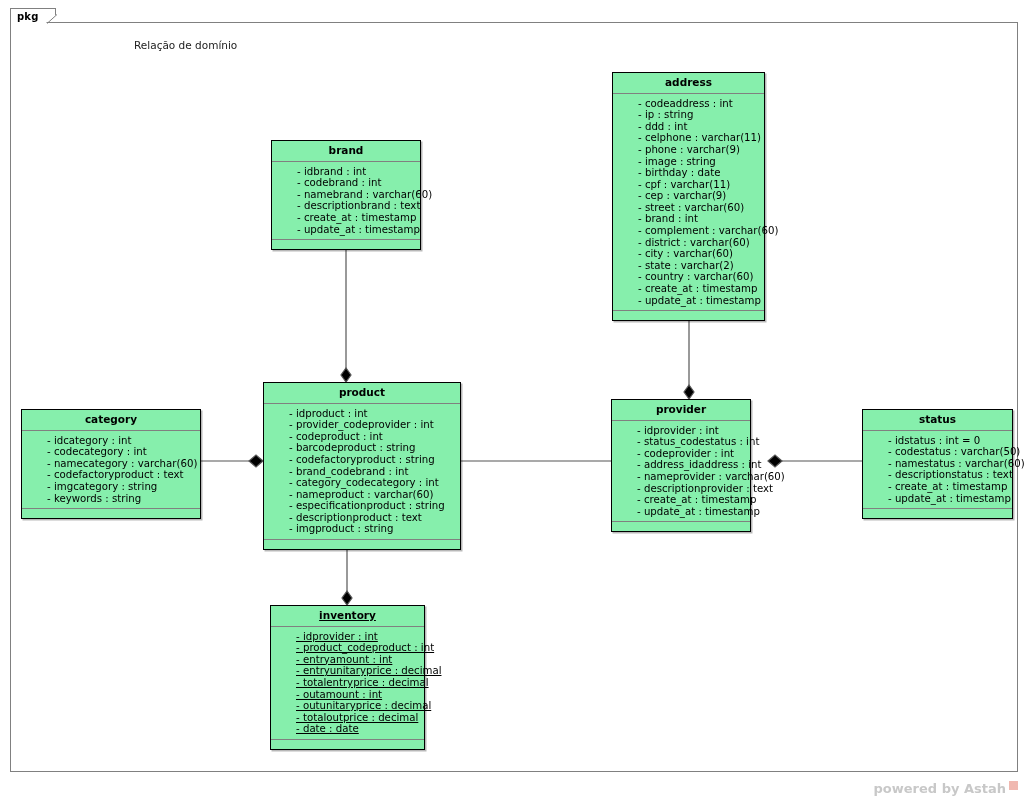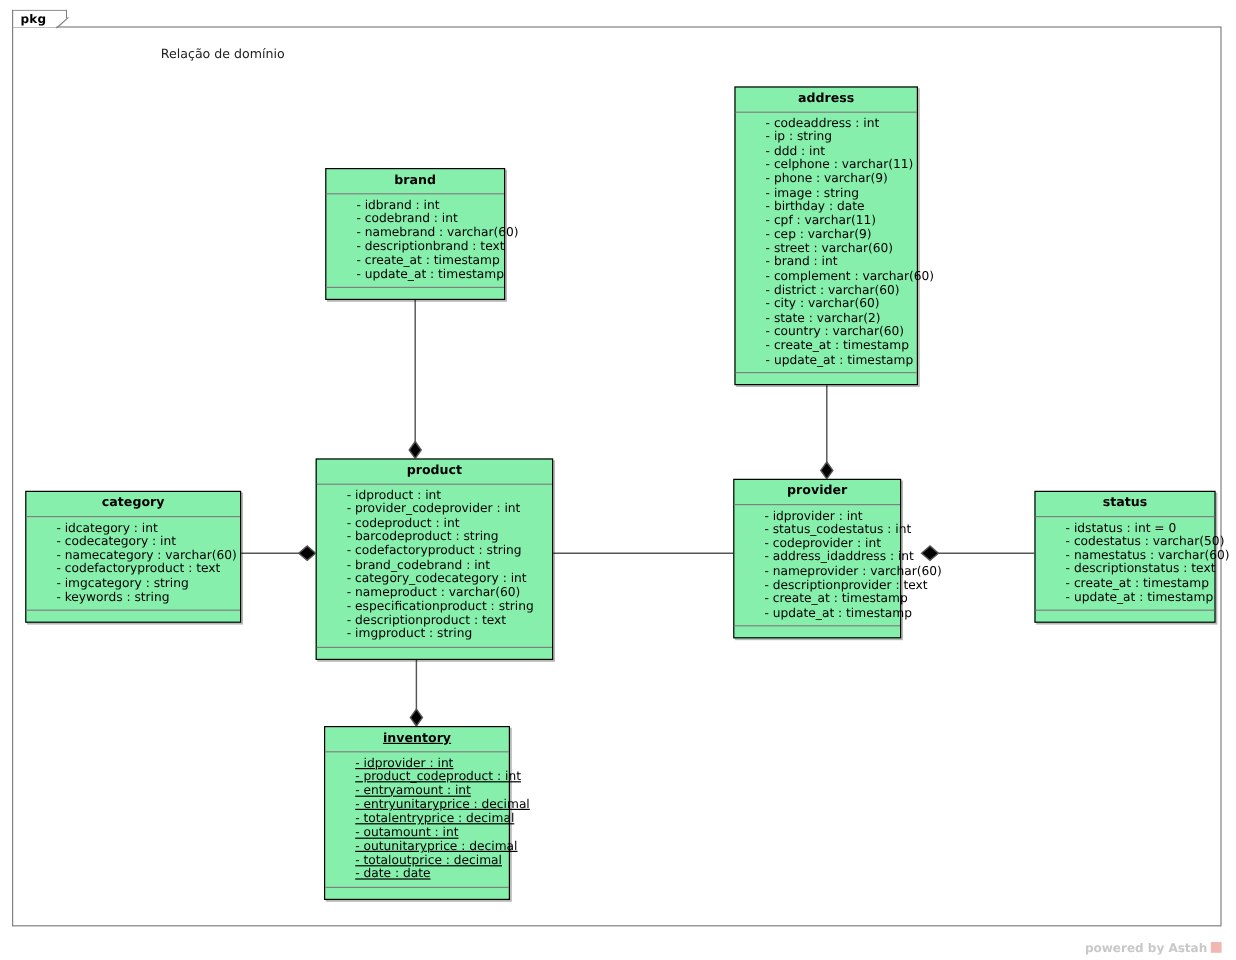--- a/index.html
+++ b/index.html
@@ -116,21 +116,21 @@
     height: 9px;
   }
 
   
   #watermark {
     position: absolute;
     right: 12px;
     bottom: 4px;
     display: flex;
     gap: 3px;
-    font-size: 10px;
+    font-size: 13px;
     color: #c8c8c8;
     font-weight: bold;
   }
   #astah-logo {
     width: 9px;
     height: 9px;
     background: #f0b8b0;
     display: inline-block;
   }
 </style>

